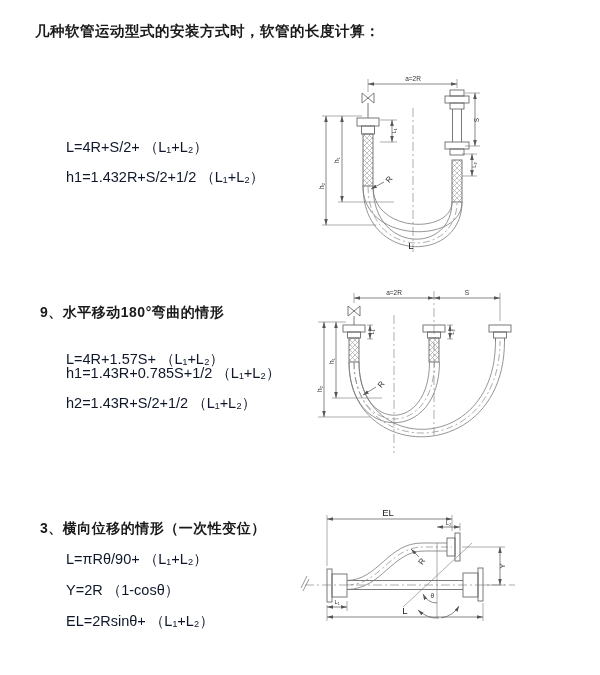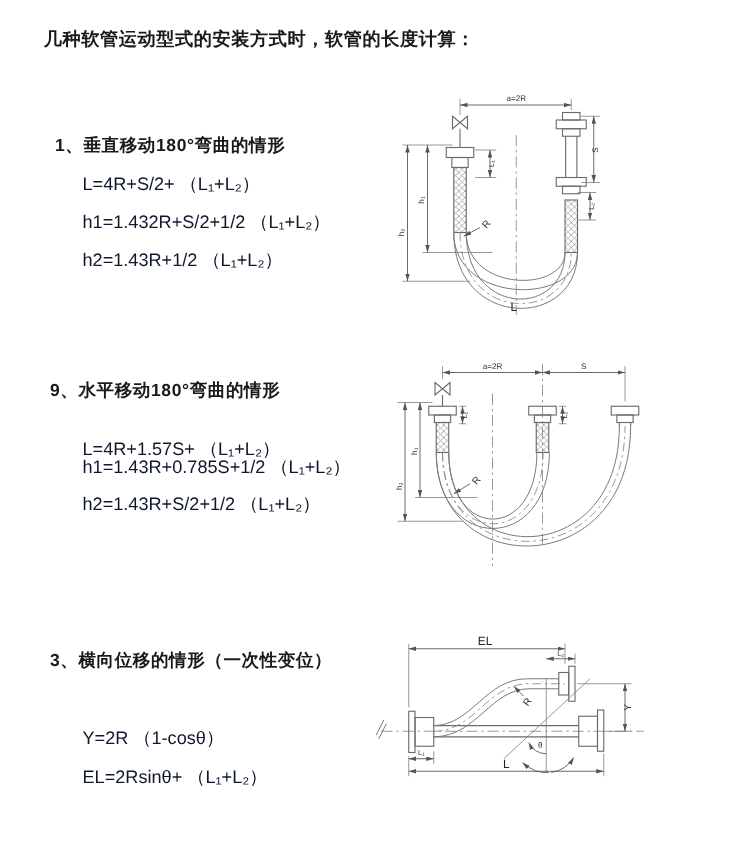--- a/index.html
+++ b/index.html
@@ -24,24 +24,22 @@
   .lblL{font-size:9.5px;fill:#222;}
   .lblR{font-size:8px;}
 </style>
 </head>
 <body>
 
 <div class="page">
 
   <div class="title">几种软管运动型式的安装方式时，软管的长度计算：</div>
 
-  <div class="heading" style="top:108px">1、垂直移动180°弯曲的情形</div>
   <div class="formula" style="top:138px">L=4R+S/2+ （L₁+L₂）</div>
   <div class="formula" style="top:168px">h1=1.432R+S/2+1/2 （L₁+L₂）</div>
-  <div class="formula" style="top:199px">h2=1.43R+1/2 （L₁+L₂）</div>
 
   <svg class="dgm" style="left:312px;top:68px" width="215" height="190" viewBox="0 0 215 190">
     <defs>
       <pattern id="hatch1" width="5" height="5" patternUnits="userSpaceOnUse">
         <path d="M0,5 L5,0 M0,0 L5,5" stroke="#9a9a9a" stroke-width="0.6"></path>
       </pattern>
       <marker id="arr1" markerWidth="7" markerHeight="5" refX="6" refY="1.8" orient="auto-start-reverse" markerUnits="userSpaceOnUse">
         <path d="M0,0 L6,1.8 L0,3.6 z" fill="#555"></path>
       </marker>
     </defs>
@@ -175,20 +173,21 @@
     <text class="lbls" x="63.5" y="47" transform="rotate(-90 63.5 47)" text-anchor="middle">L₁</text>
     <path class="ext" d="M137,40 H143 M137,54 H143"></path>
     <path class="dim" d="M140,40 V54" marker-start="url(#arr2)" marker-end="url(#arr2)"></path>
     <text class="lbls" x="143.5" y="47" transform="rotate(-90 143.5 47)" text-anchor="middle">L₂</text>
 
     <path class="dim" d="M66,102 L53,110" marker-end="url(#arr2)"></path>
     <text class="lblR" x="73" y="101" transform="rotate(-50 73 101)" text-anchor="middle">R</text>
   </svg>
 
   <div class="heading" style="top:520px;left:40px">3、横向位移的情形（一次性变位）</div>
+  <div class="formula" style="top:550px">L=πRθ/90+ （L₁+L₂）</div>
   <div class="formula" style="top:581px">Y=2R （1-cosθ）</div>
   <div class="formula" style="top:612px">EL=2Rsinθ+ （L₁+L₂）</div>
 
   <svg class="dgm" style="left:300px;top:500px" width="265" height="160" viewBox="0 0 265 160">
     <defs>
       <marker id="arr3" markerWidth="7" markerHeight="5" refX="6" refY="1.8" orient="auto-start-reverse" markerUnits="userSpaceOnUse">
         <path d="M0,0 L6,1.8 L0,3.6 z" fill="#555"></path>
       </marker>
     </defs>
 

